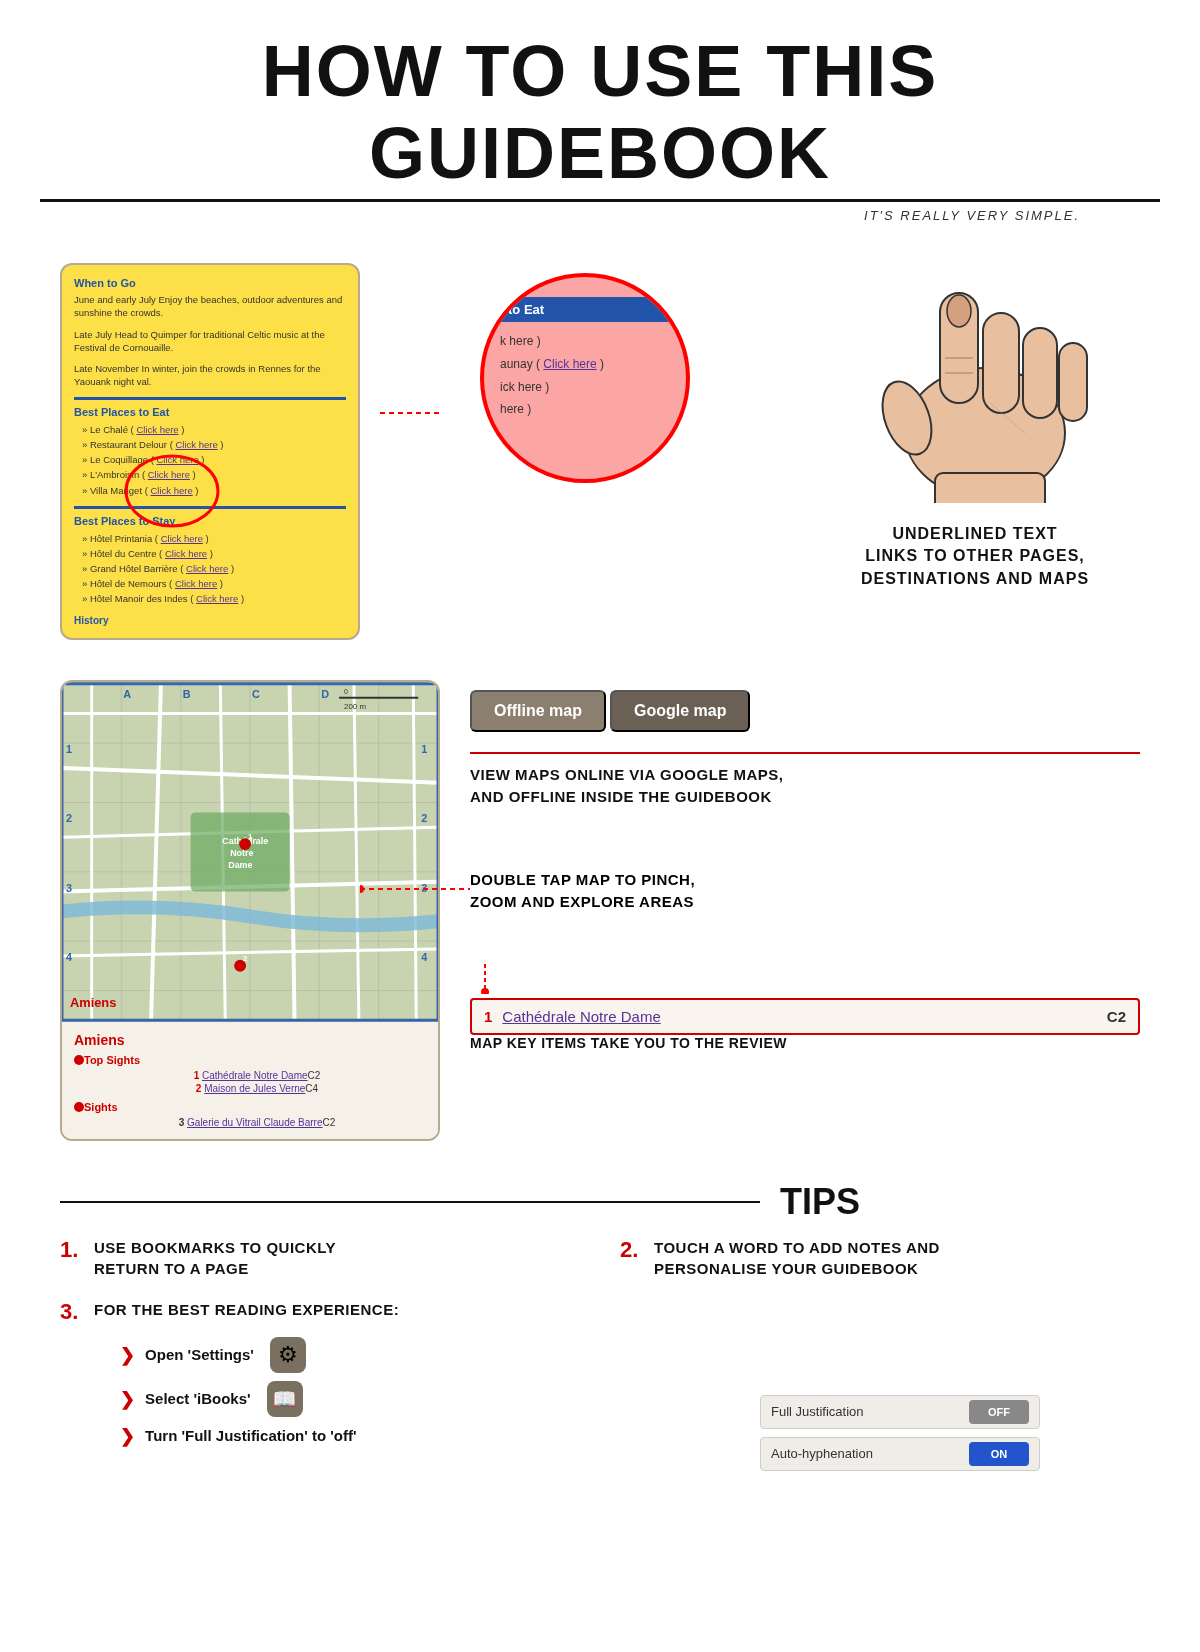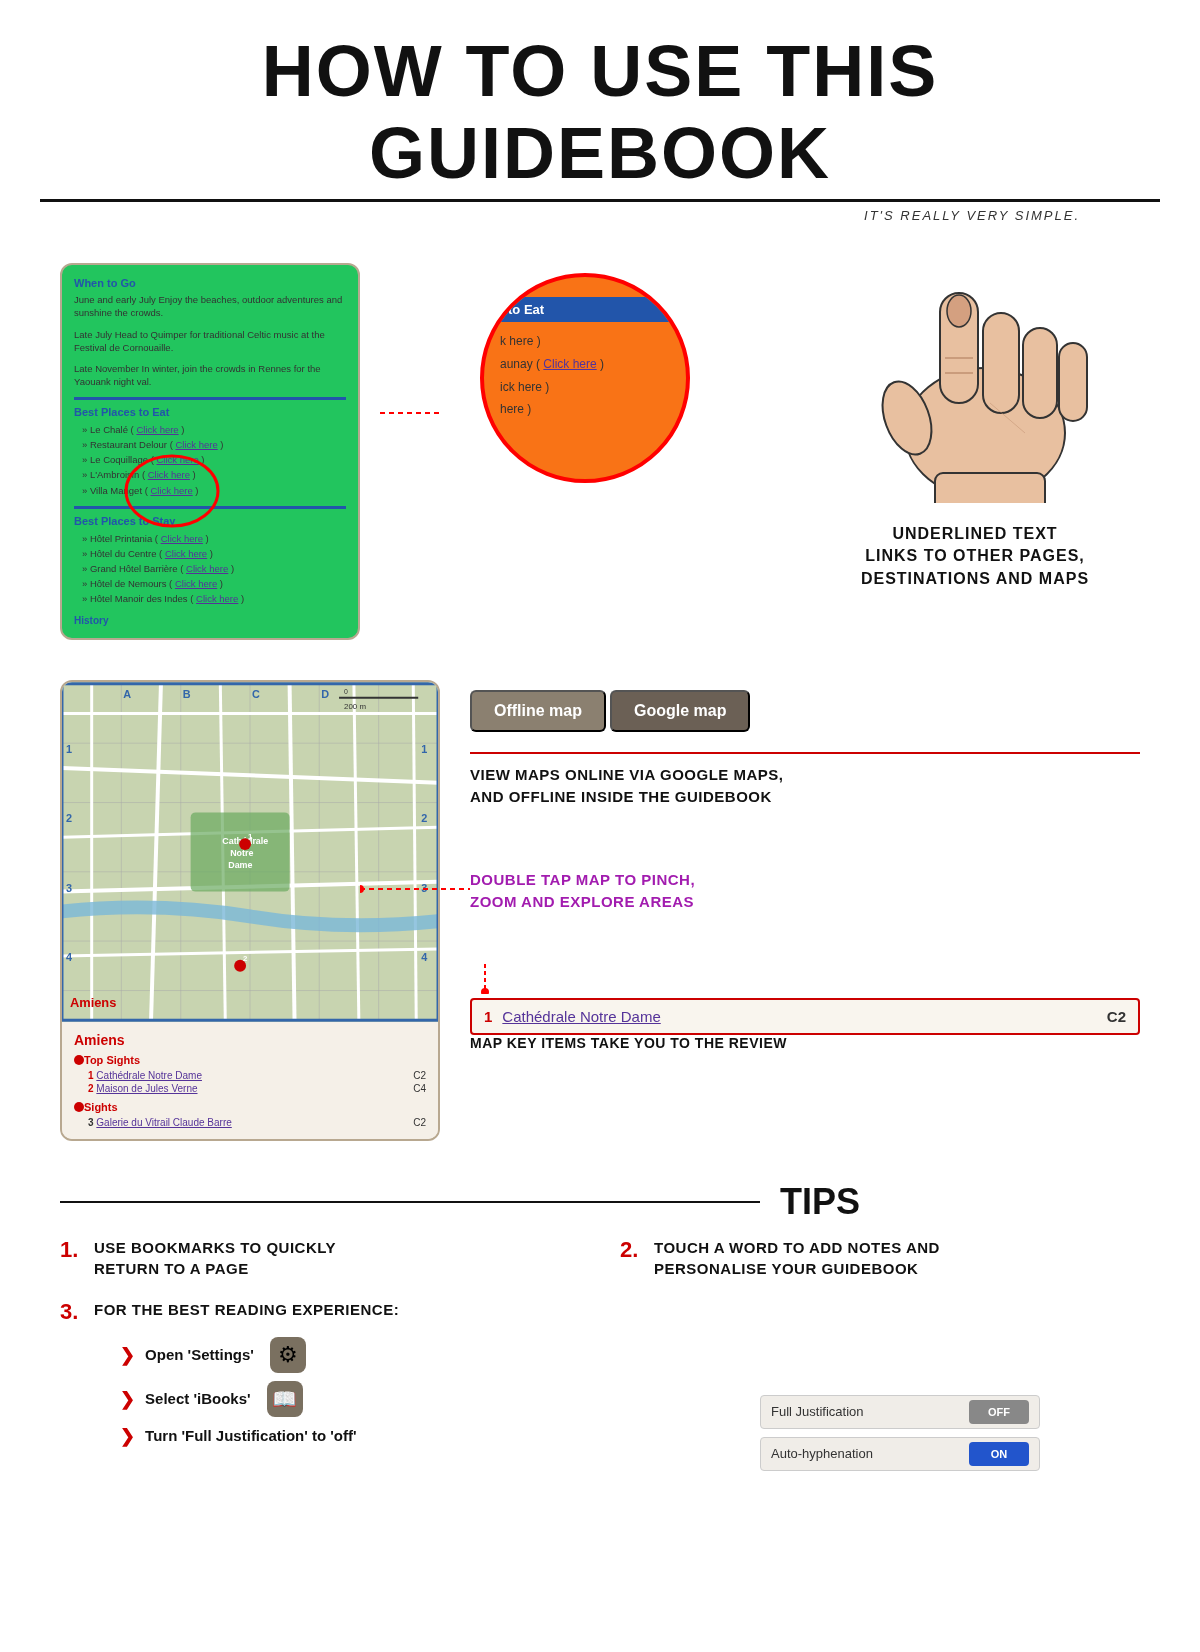--- a/index.html
+++ b/index.html
@@ -43,21 +43,21 @@
       display: flex;
       flex-direction: row;
       align-items: flex-start;
       padding: 30px 60px 20px;
       gap: 20px;
     }
 
     .phone-mockup {
       width: 300px;
       min-width: 300px;
-      background: #22c55e;
+      background: #fde047;
       border: 2px solid #b8a890;
       border-radius: 12px;
       padding: 12px;
       font-size: 10px;
     }
     .phone-section-title {
       color: #2255aa;
       font-weight: bold;
       font-size: 11px;
       margin-bottom: 4px;
@@ -104,21 +104,21 @@
       align-items: flex-start;
       padding-top: 10px;
     }
     .zoom-circle {
       width: 210px;
       height: 210px;
       border: 4px solid red;
       border-radius: 50%;
       overflow: hidden;
       position: relative;
-      background: #f97316;
+      background: #fca5a5;
       margin-left: 20px;
     }
     .zoom-content {
       padding: 20px 16px;
       font-size: 13px;
     }
     .zoom-title {
       color: #fff;
       background: #2255aa;
       padding: 5px 8px;
@@ -205,21 +205,21 @@
       margin-bottom: 3px;
     }
     .map-section-label .dot {
       width: 10px;
       height: 10px;
       background: #cc0000;
       border-radius: 50%;
     }
     .map-list-item {
       display: flex;
-      justify-content: space-between;
+      justify-content: center;
       font-size: 10px;
       padding: 1px 0 1px 14px;
     }
     .map-list-item a {
       color: #553399;
       text-decoration: underline;
     }
     .map-list-item .grid-ref {
       color: #333;
     }
@@ -261,21 +261,21 @@
       text-transform: uppercase;
       color: #111;
       line-height: 1.5;
     }
 
     .map-zoom-desc {
       font-size: 15px;
       font-weight: bold;
       letter-spacing: 0.5px;
       text-transform: uppercase;
-      color: #a21caf;
+      color: #000000;
       line-height: 1.5;
       position: relative;
     }
 
     .map-key-box {
       border: 2px solid #cc0000;
       border-radius: 4px;
       background: #f9f5ee;
       padding: 8px 12px;
       display: flex;

